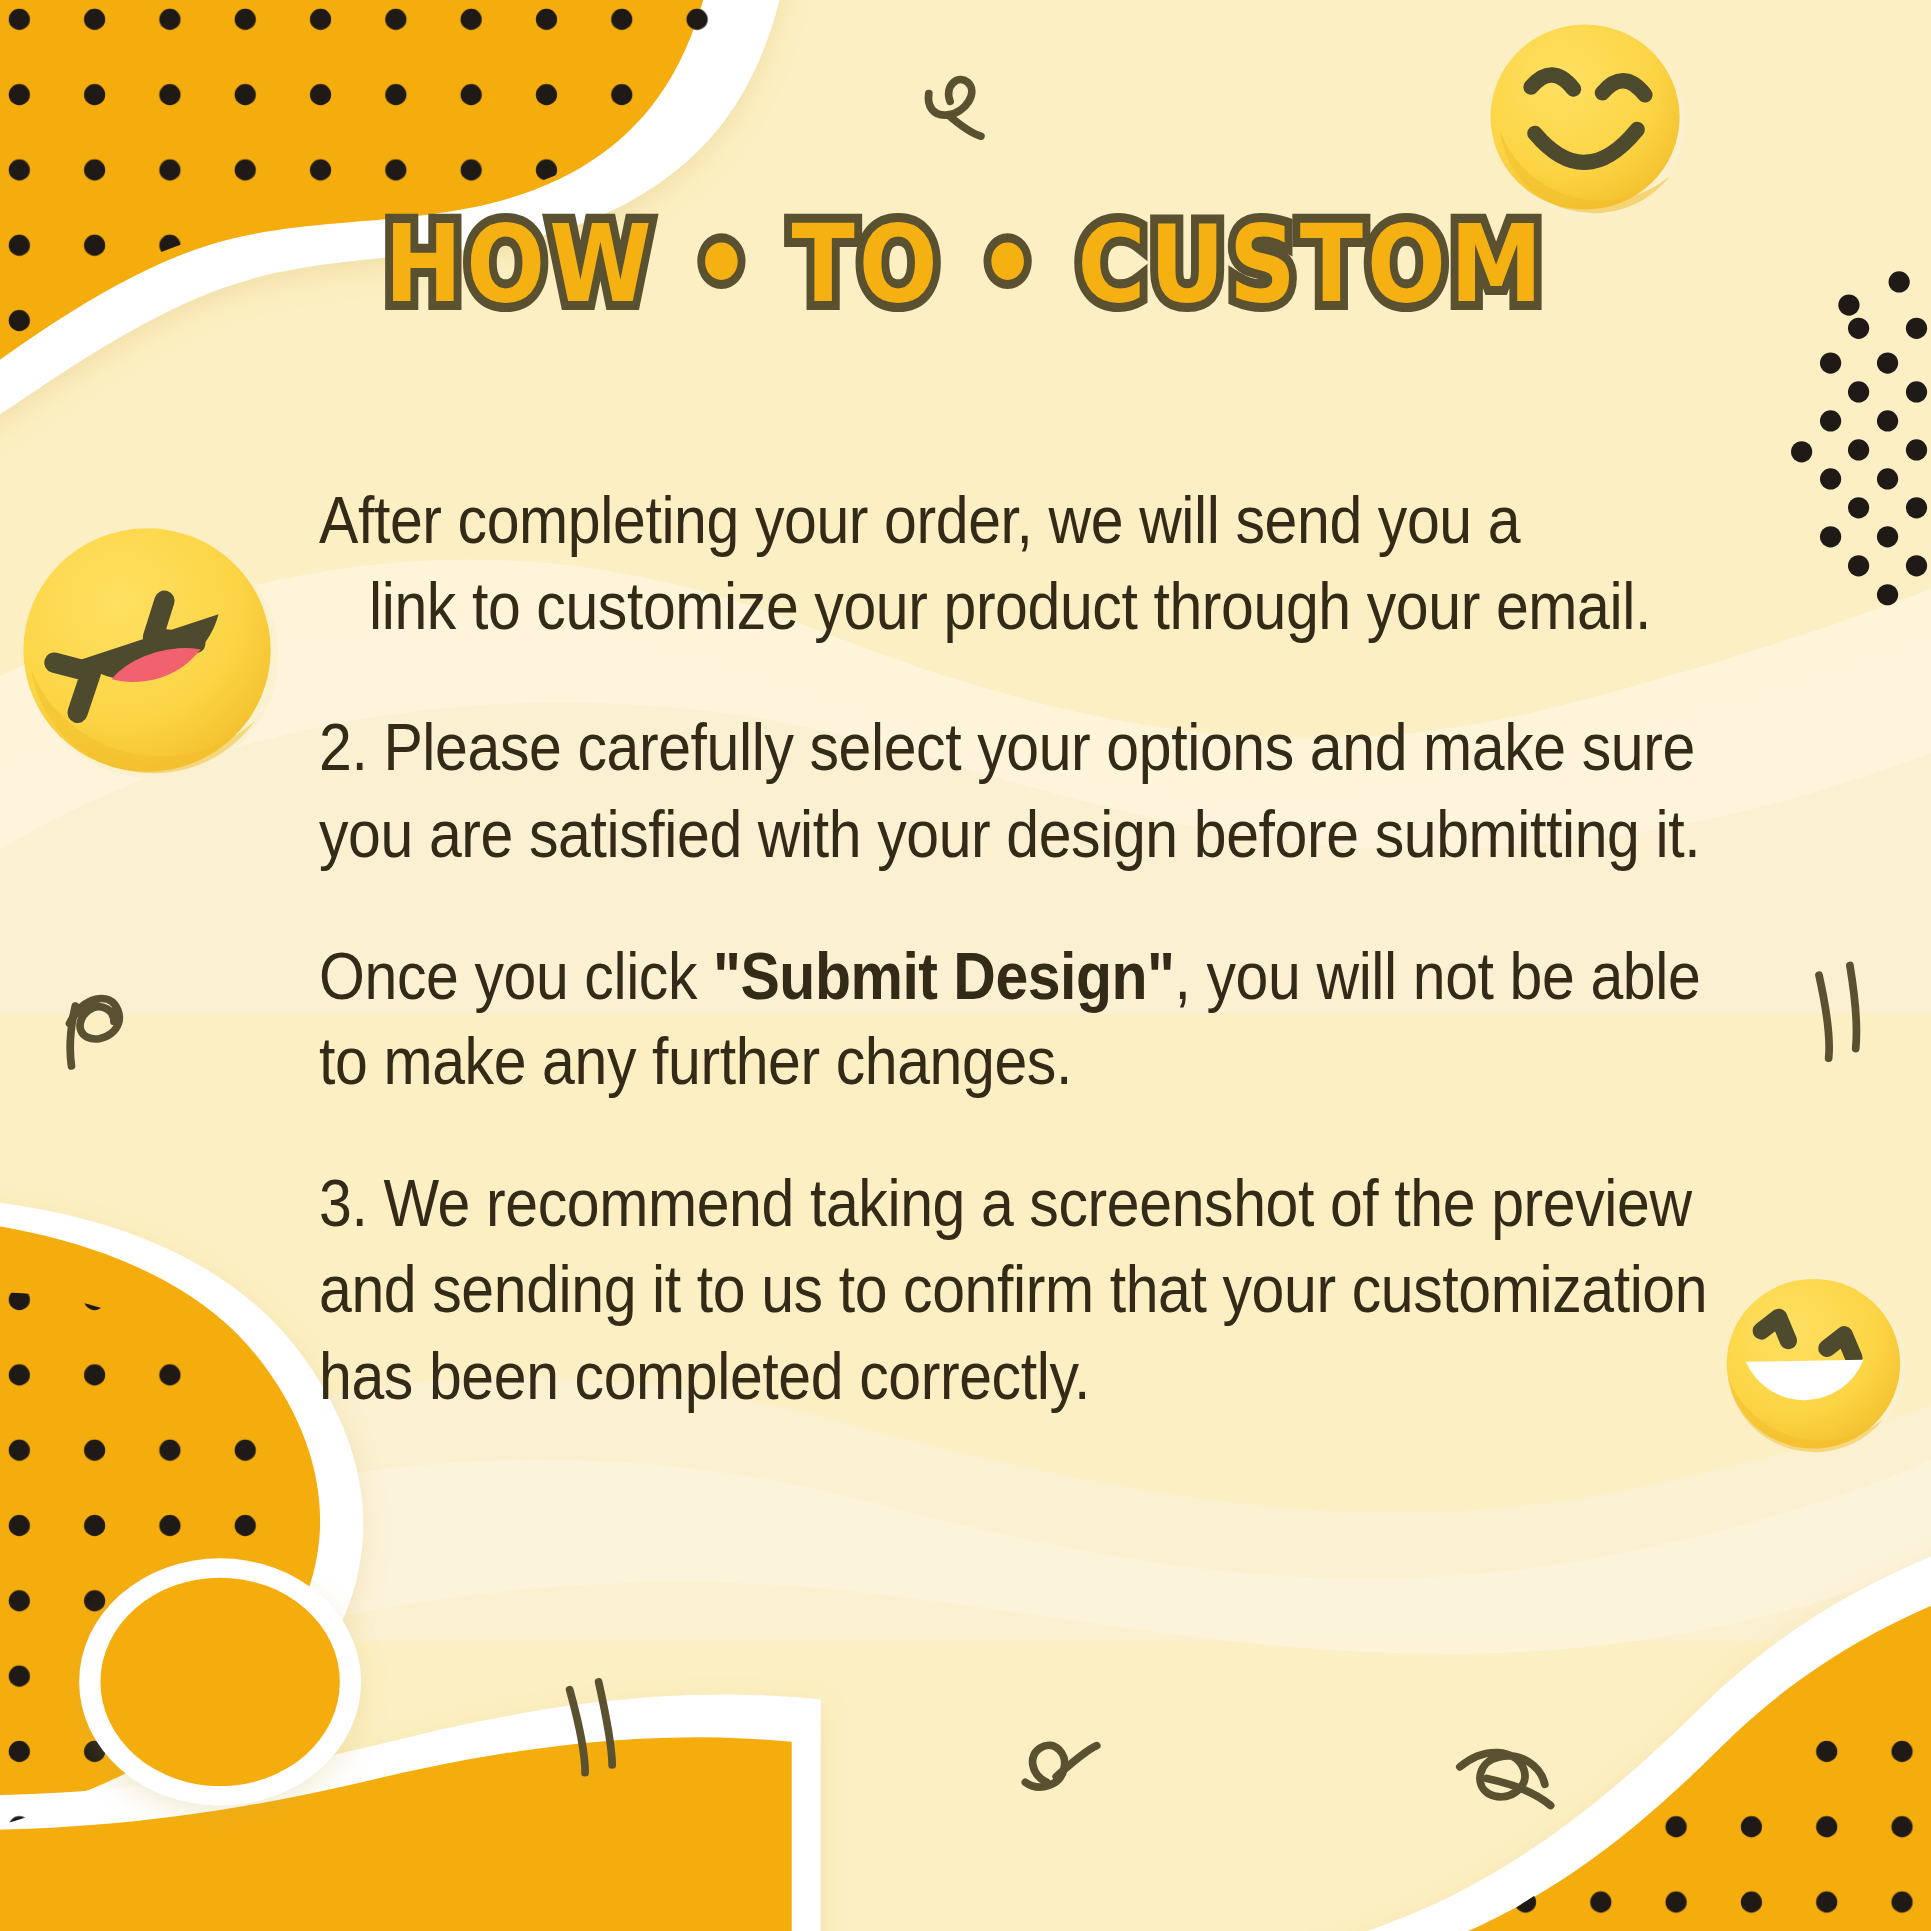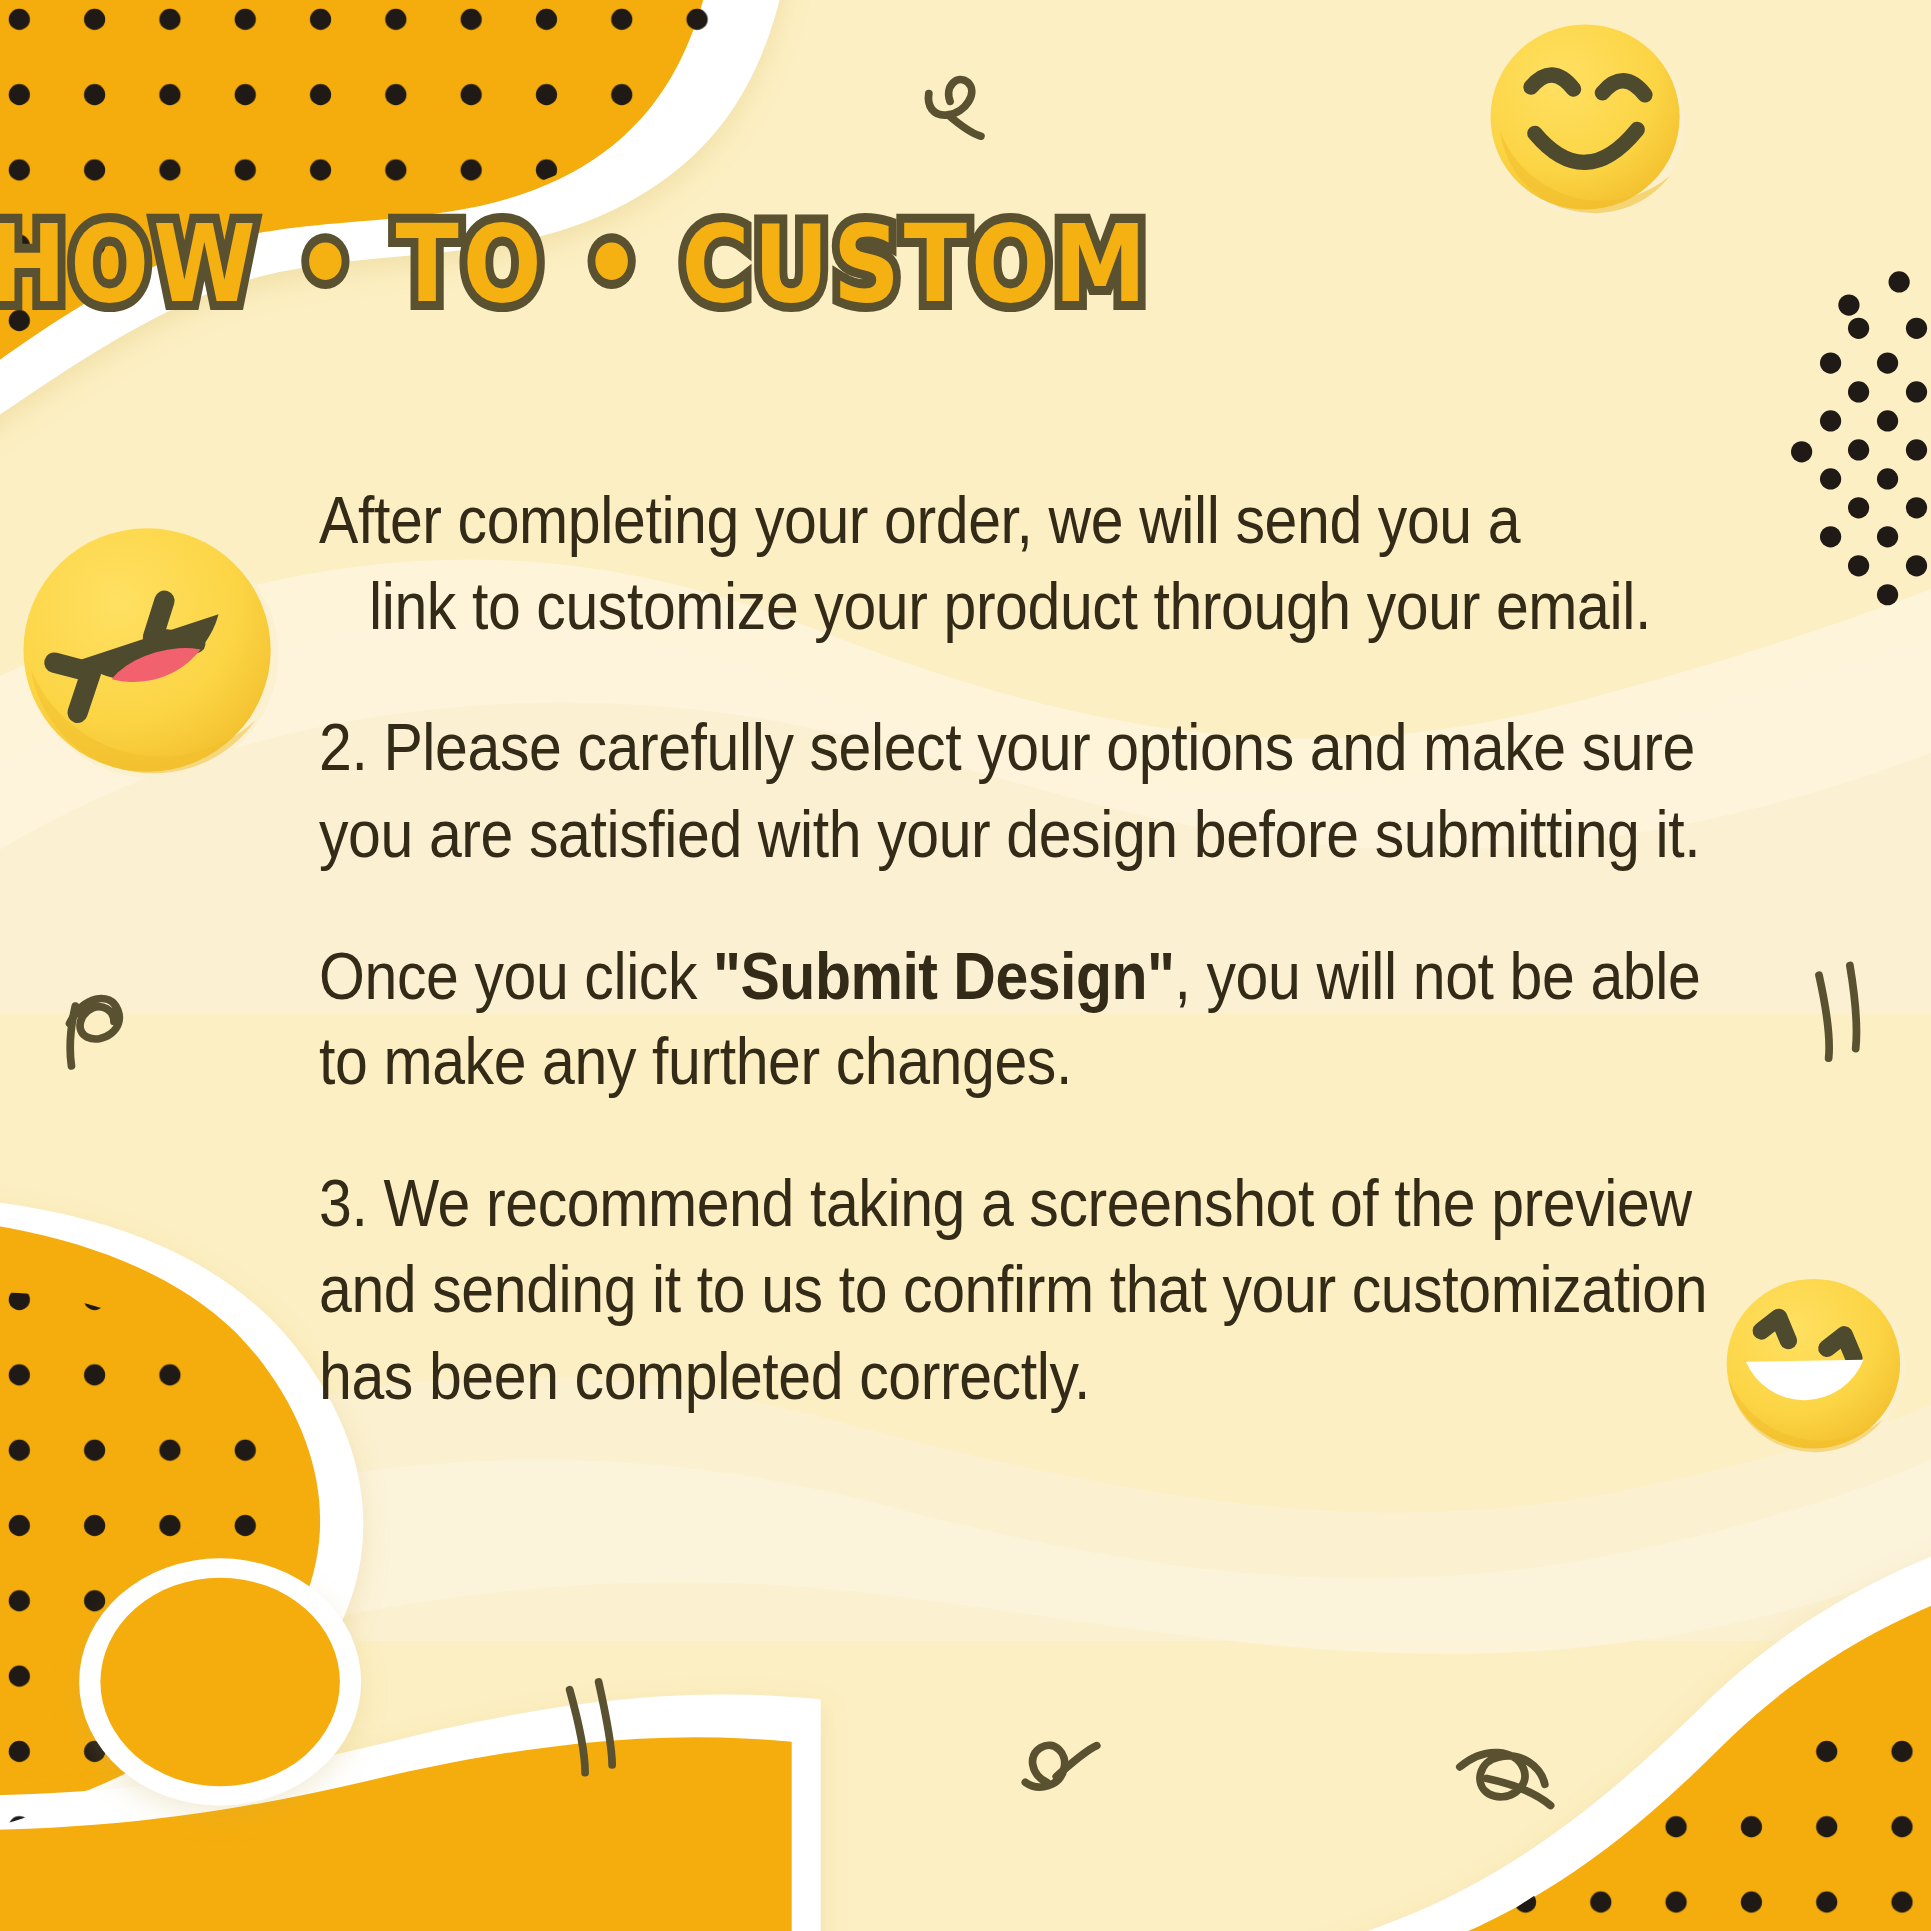--- a/index.html
+++ b/index.html
@@ -10,21 +10,21 @@
   }
   #poster{
     position:relative;width:1931px;height:1931px;overflow:hidden;
     background:#FCEFC3;
   }
   .layer{position:absolute;left:0;top:0;width:1931px;height:1931px;}
   svg.layer{display:block;}
 
   
   #title-wrap{
-    position:absolute;left:0;top:210px;width:1931px;
+    position:absolute;left:0;top:210px;width:1931px;text-align:center;
     z-index:20;
   }
   #poster-title{
     display:inline-block;
     font-family:"DejaVu Sans", sans-serif;
     font-weight:700;
     font-size:143px;
     line-height:1;
     letter-spacing:3.9px;
     color:#F5B011;

